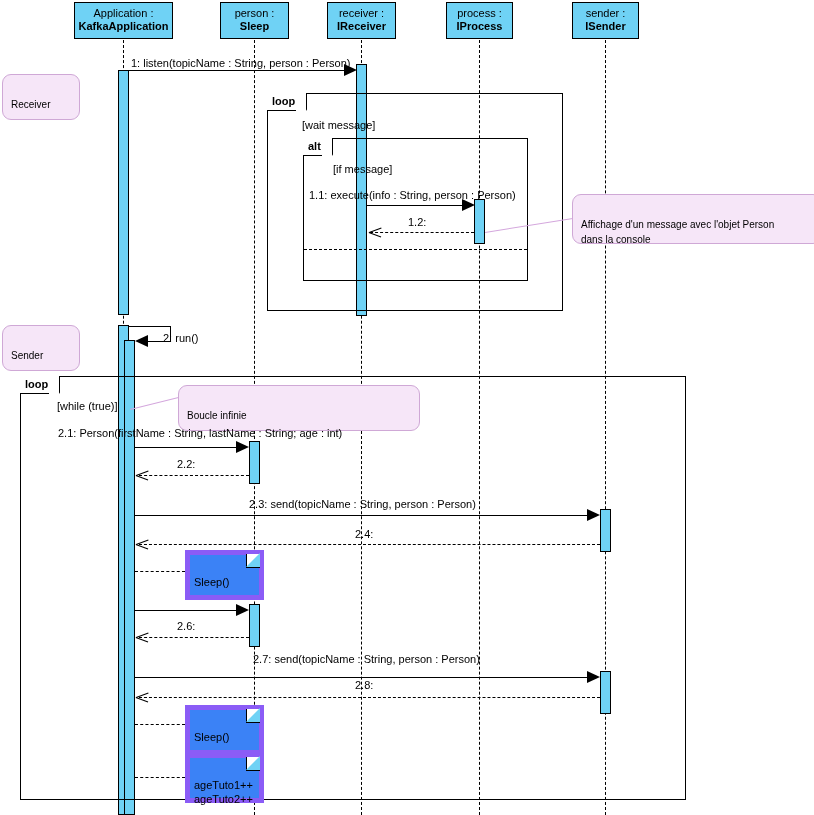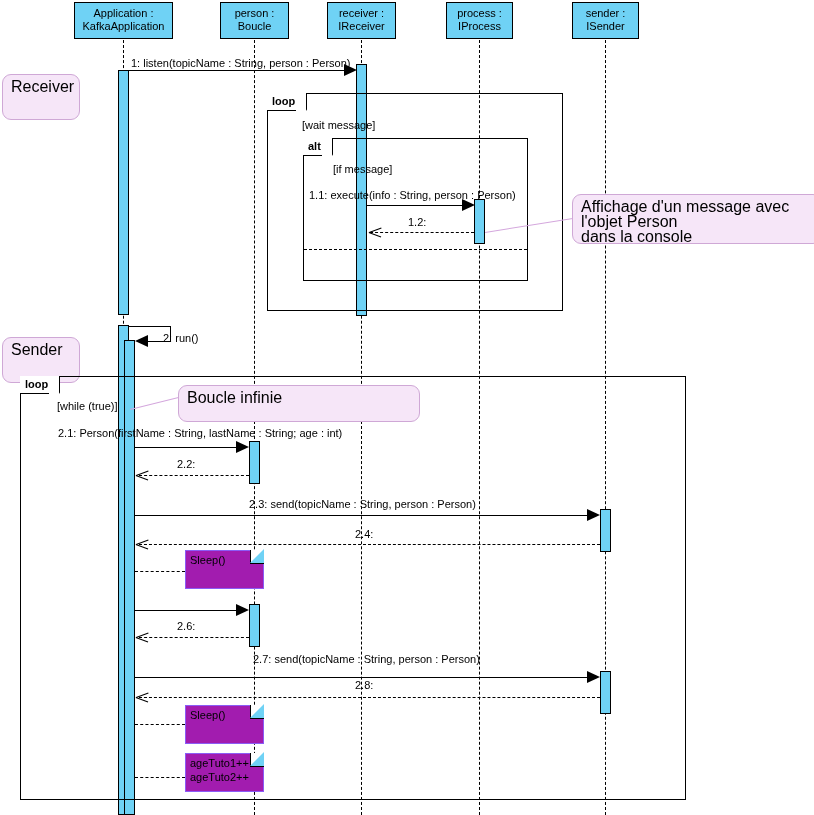--- a/index.html
+++ b/index.html
@@ -24,21 +24,21 @@
     position: absolute;
     box-sizing: border-box;
     background: #6fd2f5;
     border: 1px solid #000000;
     text-align: center;
     font-size: 11px;
     line-height: 13px;
     padding-top: 4px;
     color: #000;
   }
-  .lifeline-head .ln2 { display: block; }
+  .lifeline-head .ln2 { display: block; font-weight: bold; }
   
   .lifeline {
     position: absolute;
     width: 0;
     border-left: 1px dashed #000000;
   }
   
   .activation {
     position: absolute;
     box-sizing: border-box;
@@ -134,40 +134,40 @@
     height: 0;
     border-top: 1px dashed #000000;
   }
   
   .note-pink {
     position: absolute;
     box-sizing: border-box;
     background: #f6e6f8;
     border: 1px solid #cfa8d6;
     border-radius: 9px;
-    font-size: 16px;
+    font-size: 10px;
     line-height: 15px;
-    padding: 4px 8px;
+    padding: 22px 8px;
     color: #000;
   }
   .note-conn {
     position: absolute;
     height: 0;
     border-top: 1px solid #d4a7dd;
     transform-origin: 0 0;
   }
   
   .note-blue {
     position: absolute;
     box-sizing: border-box;
-    background: #a21caf;
-    border: 1px solid #8b5cf6;
+    background: #3b82f6;
+    border: 5px solid #8b5cf6;
     font-size: 11px;
     line-height: 14px;
-    padding: 2px 4px;
+    padding: 20px 4px;
     color: #000;
   }
   .note-blue .fold {
     position: absolute;
     right: -1px;
     top: -1px;
     width: 13px;
     height: 13px;
     background: #ffffff;
     border-left: 1px solid #000;
@@ -193,39 +193,39 @@
   <div class="lifeline" style="left:361px; top:40px; height:775px;"></div>
   <div class="lifeline" style="left:479px; top:40px; height:775px;"></div>
   <div class="lifeline" style="left:605px; top:40px; height:775px;"></div>
 
   <div class="lifeline-head" style="left:74px; top:2px; width:99px; height:37px;">
     <span>Application :</span>
     <span class="ln2">KafkaApplication</span>
   </div>
   <div class="lifeline-head" style="left:220px; top:2px; width:69px; height:37px;">
     <span>person :</span>
-    <span class="ln2">Boucle</span>
+    <span class="ln2">Sleep</span>
   </div>
   <div class="lifeline-head" style="left:327px; top:2px; width:69px; height:37px;">
     <span>receiver :</span>
     <span class="ln2">IReceiver</span>
   </div>
   <div class="lifeline-head" style="left:446px; top:2px; width:67px; height:37px;">
     <span>process :</span>
     <span class="ln2">IProcess</span>
   </div>
   <div class="lifeline-head" style="left:572px; top:2px; width:67px; height:37px;">
     <span>sender :</span>
     <span class="ln2">ISender</span>
   </div>
 
   <div class="note-pink" style="left:2px; top:74px; width:78px; height:46px;">
     <span>Receiver</span>
   </div>
-  <div class="note-pink" style="left:2px; top:325px; width:78px; height:46px;margin-top:12px;">
+  <div class="note-pink" style="left:2px; top:325px; width:78px; height:46px;">
     <span>Sender</span>
   </div>
 
   <div class="activation" style="left:118px; top:70px; width:11px; height:245px;"></div>
 
   <div class="msg-line" style="left:129px; top:70px; width:225px;"></div>
   <div class="arrow-filled-right" style="left:344px; top:64px;"></div>
   <div class="msg-label" style="left:131px; top:57px;">1: listen(topicName : String, person : Person)</div>
 
   <div class="activation" style="left:356px; top:64px; width:11px; height:252px;"></div>

